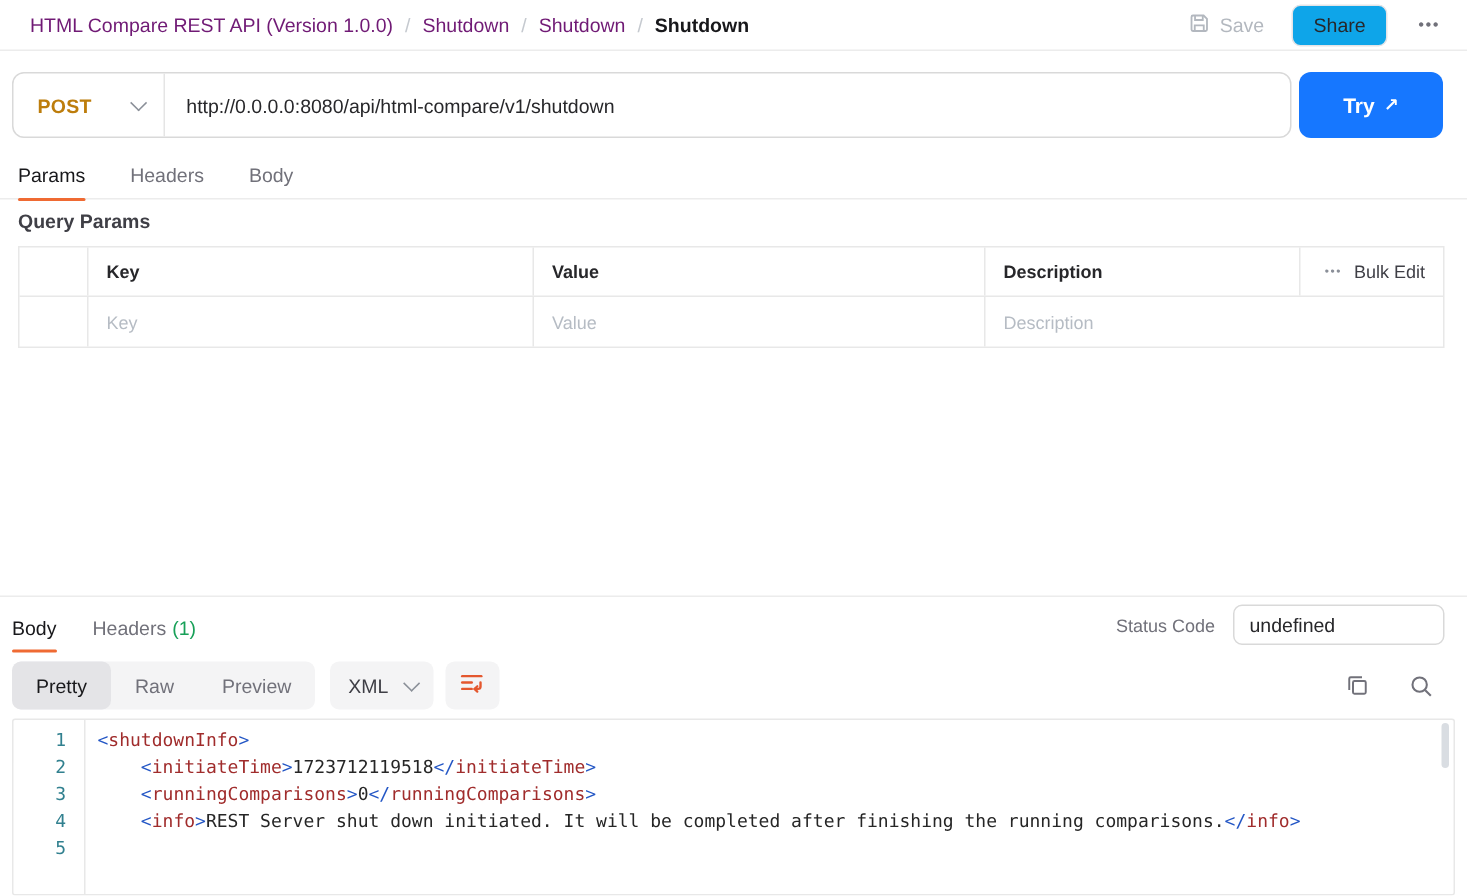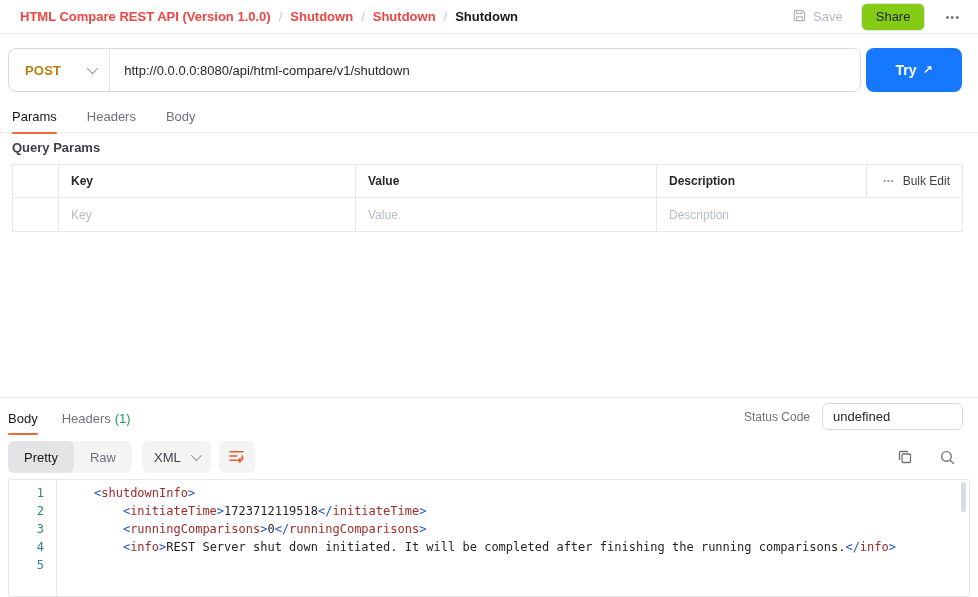--- a/index.html
+++ b/index.html
@@ -2,26 +2,26 @@
 <html><head>
 <meta charset="utf-8">
 <style>
   * { margin:0; padding:0; box-sizing:border-box; }
   html,body { width:978px; height:597px; background:#fff; font-family:"Liberation Sans","DejaVu Sans",sans-serif; color:#27272a; overflow:hidden; }
   .page { position:relative; width:978px; height:597px; background:#fff; }
 
   
   .topbar { position:absolute; left:0; top:0; width:978px; height:34px; border-bottom:1px solid #ececec; display:flex; align-items:center; padding:0 16px 0 20px; }
   .breadcrumb { display:flex; align-items:center; gap:8px; font-size:13px; color:#9ca3af; white-space:nowrap; }
-  .breadcrumb .crumb { color:#ef4444;font-weight:bold; }
+  .breadcrumb .crumb { color:#701a75; }
   .breadcrumb .crumb.active { color:#18181b; font-weight:700; }
   .breadcrumb .sep { color:#c5c9cf; }
   .topbar-actions { margin-left:auto; display:flex; align-items:center; gap:18px; }
   .save-btn { display:flex; align-items:center; gap:6px; color:#b3b8bf; font-size:13px; cursor:default; }
-  .share-btn { border:1px solid #e4e4e7; border-radius:6px; height:28px; padding:0 14px; display:flex; align-items:center; font-size:13px; color:#27272a; background:#84cc16; }
+  .share-btn { border:1px solid #e4e4e7; border-radius:6px; height:28px; padding:0 14px; display:flex; align-items:center; font-size:13px; color:#27272a; background:#0ea5e9; }
   .more-btn { color:#71717a; font-size:11px; letter-spacing:1px; padding:0 2px; }
 
   
   .request-bar { position:absolute; left:8px; top:48px; width:853px; height:44px; border:1px solid #d9d9d9; border-radius:8px; display:flex; align-items:center; background:#fff; }
   .method-select { display:flex; align-items:center; gap:26px; padding:0 14px 0 16px; height:100%; border-right:1px solid #e5e5e5; cursor:pointer; }
   .method-label { font-size:13px; font-weight:700; letter-spacing:.2px;text-align:right; }
   .chev { width:8px; height:8px; border-right:1.5px solid #8a8f98; border-bottom:1.5px solid #8a8f98; transform:rotate(45deg) translateY(-2px); display:inline-block; }
   .url-input { flex:1; border:none; outline:none; font-size:13px; color:#27272a; padding:0 14px; background:transparent; font-family:"Liberation Sans","DejaVu Sans",sans-serif; }
   .try-btn { position:absolute; left:866px; top:48px; width:96px; height:44px; border:none; border-radius:8px; color:#fff; font-size:14px; font-weight:600; display:flex; align-items:center; justify-content:center; gap:6px; cursor:pointer; font-family:inherit; }
   .try-arrow { font-size:12px; }
@@ -66,21 +66,21 @@
   .lang-pill { margin-left:10px; padding:0 12px; gap:10px; font-size:13px; color:#3f3f46; }
   .fmt-pill { margin-left:8px; width:36px; justify-content:center; }
   .toolbar-right { margin-left:auto; display:flex; align-items:center; gap:26px; padding-right:14px; }
   .icon-btn { background:none; border:none; cursor:pointer; display:flex; align-items:center; }
 
   
   .code-area { position:absolute; left:8px; top:479px; width:962px; height:118px; border:1px solid #e8e8e8; border-radius:2px; background:#fff; overflow:hidden; display:flex; }
   .gutter { width:48px; border-right:1px solid #e8e8e8; padding-top:4px; }
   .gutter .ln { height:18px; line-height:18px; text-align:right; padding-right:12px; font-family:"DejaVu Sans Mono","Liberation Mono",monospace; font-size:12px; }
   .code-lines { flex:1; padding:4px 8px 0 8px; overflow:hidden; }
-  .code-line { height:18px; line-height:18px; font-family:"DejaVu Sans Mono","Liberation Mono",monospace; font-size:12px; white-space:pre; color:#262626;margin-left:29px; }
+  .code-line { height:18px; line-height:18px; font-family:"DejaVu Sans Mono","Liberation Mono",monospace; font-size:12px; white-space:pre; color:#262626; }
   .v-scrollbar { position:absolute; right:3px; top:2px; width:5px; height:30px; background:#d9dde2; border-radius:3px; }
 </style>
 </head>
 <body>
 
 <div class="page">
 
   <div class="topbar">
     <div class="breadcrumb" id="breadcrumb">
         <span class="crumb">HTML Compare REST API (Version 1.0.0)</span>
@@ -161,20 +161,21 @@
 
   <div class="status-wrap">
     <span class="status-label">Status Code</span>
     <input class="status-input" value="undefined" style="">
   </div>
 
   <div class="resp-toolbar">
     <div class="seg-group" id="seg-group">
         <div class="seg active">Pretty</div>
         <div class="seg">Raw</div>
+        <div class="seg">Preview</div>
       </div>
     <div class="pill lang-pill">
       <span>XML</span>
       <span class="chev"></span>
     </div>
     <div class="pill fmt-pill">
       <span>
         <svg width="17" height="17" viewBox="0 0 16 16" fill="none" stroke="#e4572e" stroke-width="1.5" stroke-linecap="round">
             <path d="M2 4.5h12"></path>
             <path d="M2 8.5h6"></path>

